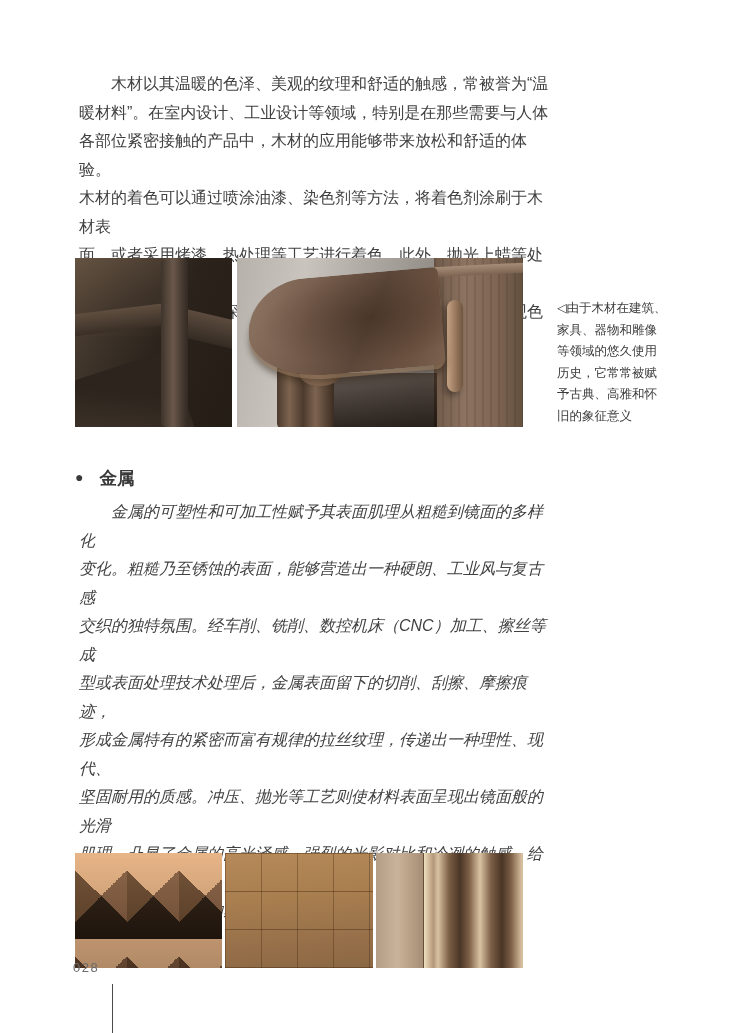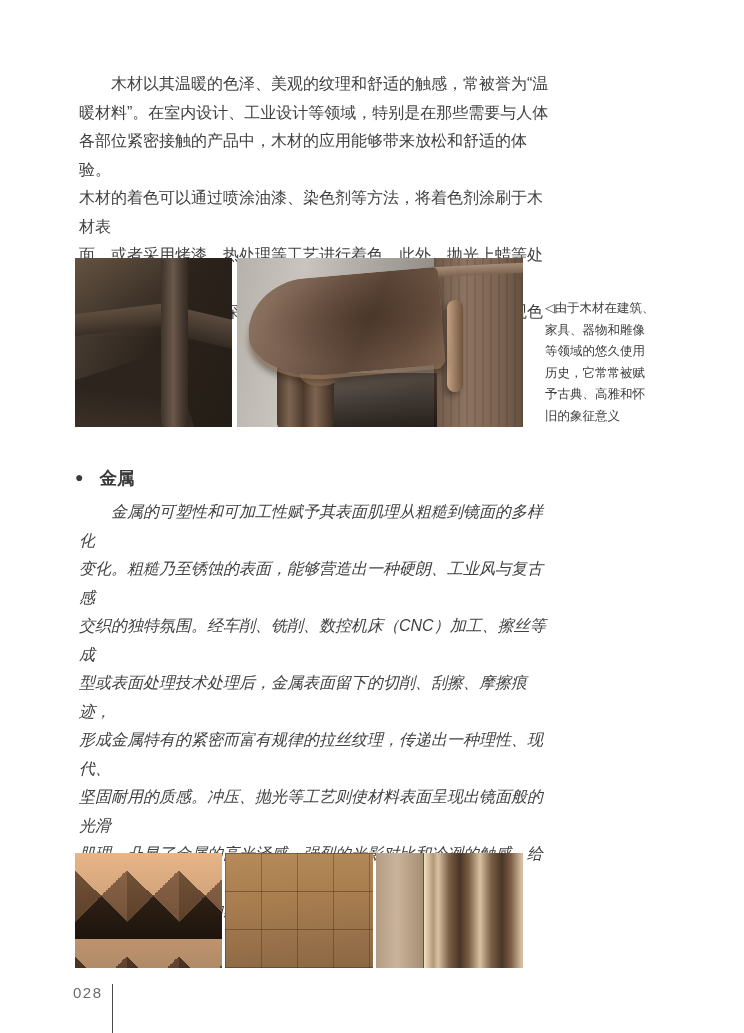--- a/index.html
+++ b/index.html
@@ -21,21 +21,21 @@
 
   
   .section-heading{
     position:absolute;left:75px;top:468px;display:flex;align-items:center;gap:16px;
     font-size:17.5px;font-weight:bold;color:#3a3a3a;line-height:20px;
   }
   .section-heading .bullet{font-size:14px;line-height:20px;transform:translateY(-1px);}
 
   
   .caption{
-    position:absolute;left:545px;width:132px;margin:0;
+    position:absolute;left:557px;width:132px;margin:0;
     font-size:12.5px;line-height:21.5px;white-space:pre-line;color:#3c3c3c;
   }
   .caption-wood{top:298px;}
   .caption-metal{top:883px;}
 
   
   .strip{position:absolute;left:75px;display:flex;}
   .strip-wood{top:258px;width:448px;height:169px;gap:5px;}
   .strip-metal{top:853px;width:448px;height:115px;gap:3px;}
   .strip > div{position:relative;overflow:hidden;}
@@ -99,22 +99,22 @@
       linear-gradient(175deg,#b68a59 0%,#a87e4f 40%,#97704a 75%,#8a6743 100%);}
   
   .photo-m3{flex:1;
     background:repeating-linear-gradient(90deg,#4a3526 0px,#7c5f46 9px,#d9c2a2 20px,#7c5f46 31px,#4a3526 42px);}
   .photo-m3 .soft-panel{position:absolute;left:0;top:0;width:32%;height:100%;
     background:linear-gradient(90deg,#b39d85,#c9b399 45%,#a68e74);}
   .photo-m3 .bright-stripe{position:absolute;left:33%;top:0;width:9px;height:100%;
     background:linear-gradient(90deg,#efe0c2,#b79a79);}
 
   
-  .page-number{position:absolute;left:73px;top:985px;margin:0;
-    font-size:15px;line-height:16px;letter-spacing:1.5px;color:#6a6a6a;}
+  .page-number{position:absolute;left:73px;top:960px;margin:0;
+    font-size:13px;line-height:16px;letter-spacing:1.5px;color:#6a6a6a;}
   .footer-rule{position:absolute;left:112px;top:984px;width:1px;height:49px;background:#4a4a4a;}
 </style>
 </head>
 <body>
 
 <div class="page">
 
   <p class="body-par par-wood">木材以其温暖的色泽、美观的纹理和舒适的触感，常被誉为“温
 暖材料”。在室内设计、工业设计等领域，特别是在那些需要与人体
 各部位紧密接触的产品中，木材的应用能够带来放松和舒适的体验。

